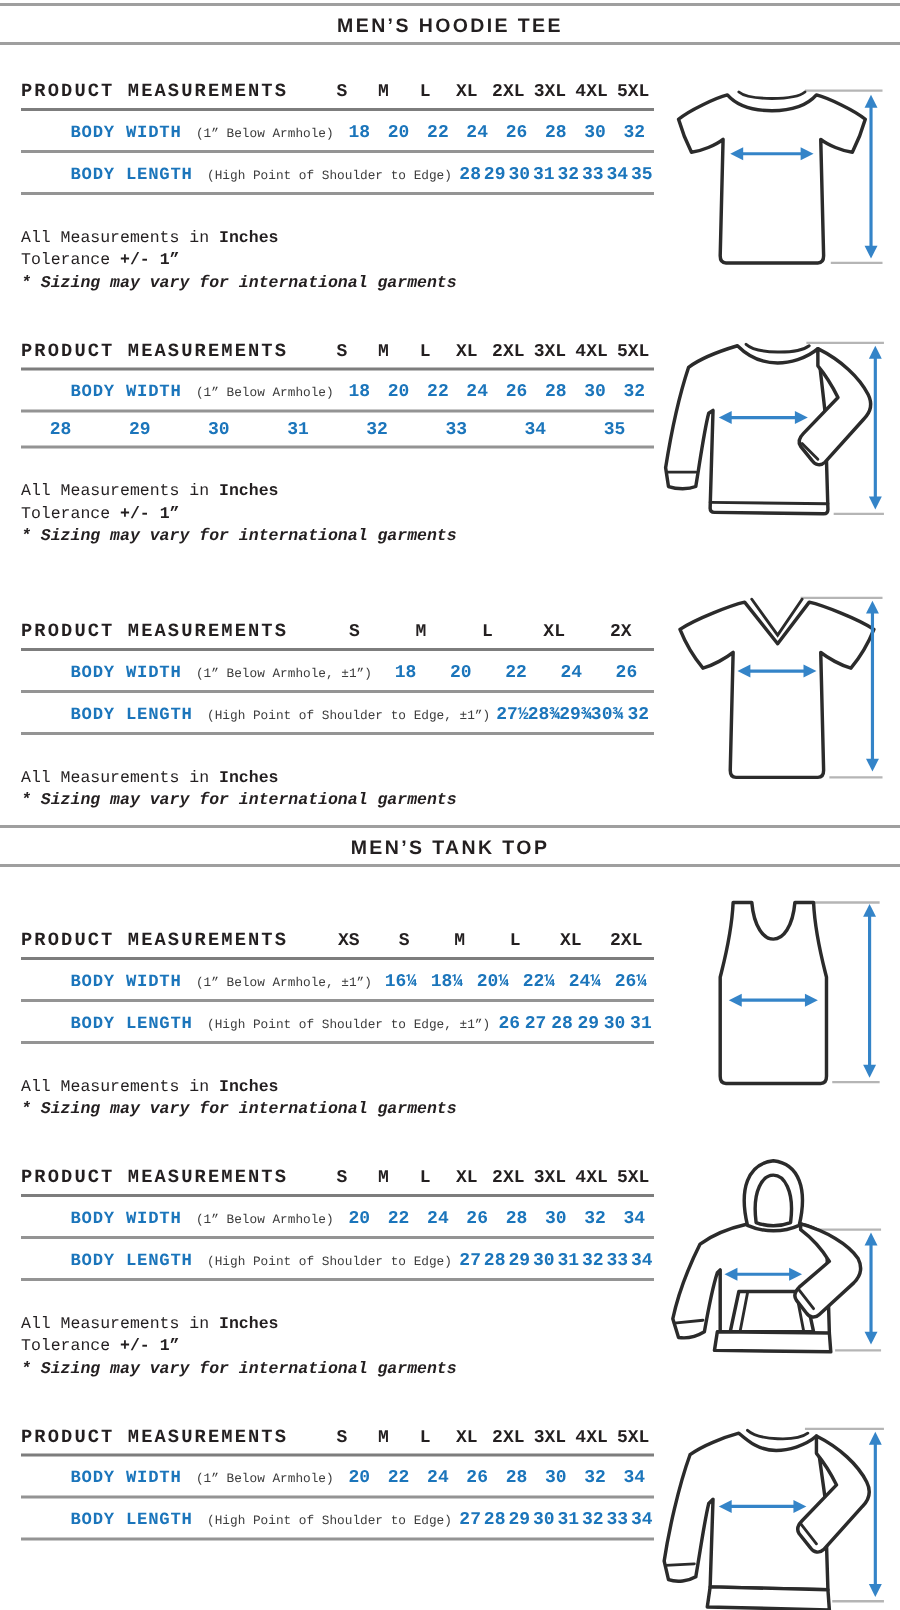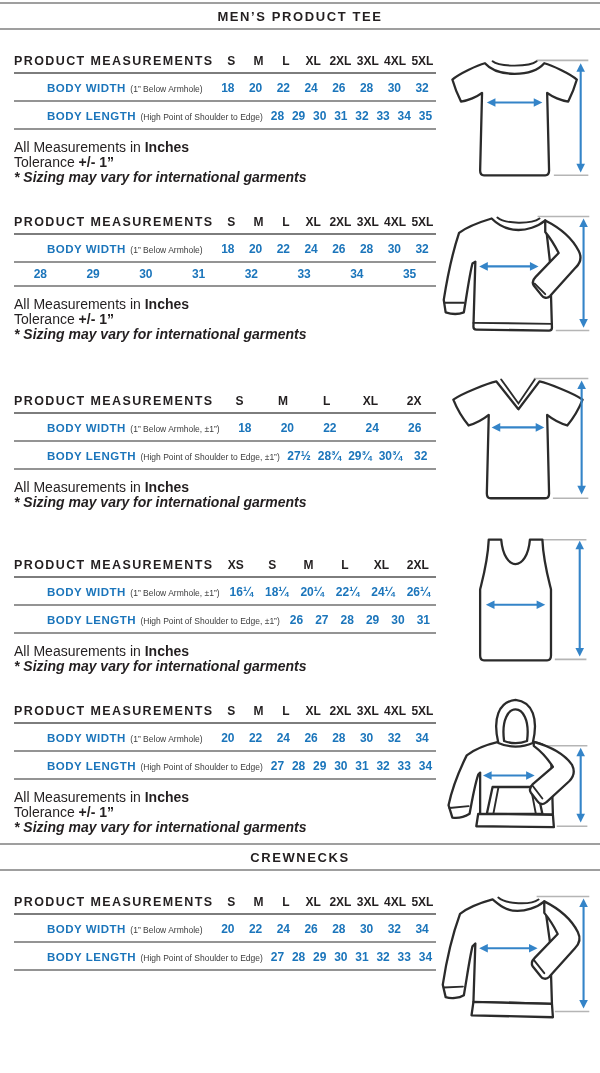--- a/index.html
+++ b/index.html
@@ -1,46 +1,46 @@
 <!DOCTYPE html>
 <html><head>
 <meta charset="utf-8">
 <style>
   html,body{margin:0;padding:0;background:#fff;}
   body{width:600px;font-family:"Liberation Sans","DejaVu Sans",sans-serif;color:#231f20;}
   .sec{padding-bottom:5px;}
   .band{border-top:2px solid #9f9f9f;border-bottom:2px solid #9f9f9f;text-align:center;padding:5px 0 4px;margin-top:2px;}
   .band-title{margin:0;font-size:13px;font-weight:bold;letter-spacing:1.6px;}
   .sec-body{display:flex;padding:4px 2px 0 14px;}
-  .table-area{flex:1;min-width:0;padding-top:16px;}
+  .table-area{flex:1;min-width:0;padding-top:16px;font-family:Liberation Mono, monospace;}
   .table-area.gap-deep{padding-top:34px;}
   .trow{display:flex;align-items:baseline;border-bottom:2px solid #949494;padding:4px 0 4px;}
   .trow.thead{border-bottom:2px solid #7d7d7d;}
   .rlabel{flex:0 0 auto;min-width:196px;padding-right:4px;white-space:nowrap;}
   .hlabel{font-size:12.5px;font-weight:bold;letter-spacing:1.4px;color:#231f20;}
   .lbl{color:#1b75bb;font-weight:bold;font-size:11.5px;letter-spacing:0.5px;padding-left:33px;}
   .rnote{color:#3c3c3c;font-size:8.5px;}
   .vals{flex:1;display:flex;min-width:0;}
   .cell{flex:1;text-align:center;font-weight:bold;font-size:12px;min-width:0;}
   .cell.size{color:#231f20;}
   .cell.num{color:#1b75bb;}
-  .notes{padding-top:11px;font-size:14px;line-height:12px;}
+  .notes{padding-top:23px;font-size:11px;line-height:12px;}
   .notes p{margin:0 0 3px;}
   .b{font-weight:bold;}
   .sizing{font-style:italic;font-weight:bold;}
   .illus{width:162px;flex:0 0 162px;display:flex;justify-content:center;align-items:flex-start;padding-top:8px;}
   .illus svg{display:block;}
 </style>
 </head>
 <body>
 
 <div id="sections-root">
   <section class="sec">
     <header class="band">
-      <h2 class="band-title">MEN’S PRODUCT TEE</h2>
+      <h2 class="band-title">MEN’S HOODIE TEE</h2>
     </header>
     <div class="sec-body">
       <div class="table-area">
         <div class="trow thead">
           <div class="rlabel hlabel">PRODUCT MEASUREMENTS</div>
           <div class="vals">
               <div class="cell size">S</div>
               <div class="cell size">M</div>
               <div class="cell size">L</div>
               <div class="cell size">XL</div>
@@ -235,20 +235,23 @@
               <line x1="150" y1="25" x2="150" y2="128" stroke="#3484c8" stroke-width="2.2"></line>
               <polygon points="150,17 145.5,26 154.5,26" fill="#3484c8"></polygon>
               <polygon points="150,136 145.5,127 154.5,127" fill="#3484c8"></polygon>
             </g>
           </svg>
         </div>
     </div>
   </section>
 
   <section class="sec">
+    <header class="band">
+      <h2 class="band-title">MEN’S TANK TOP</h2>
+    </header>
     <div class="sec-body">
       <div class="table-area gap-deep">
         <div class="trow thead">
           <div class="rlabel hlabel">PRODUCT MEASUREMENTS</div>
           <div class="vals">
               <div class="cell size">XS</div>
               <div class="cell size">S</div>
               <div class="cell size">M</div>
               <div class="cell size">L</div>
               <div class="cell size">XL</div>
@@ -377,23 +380,20 @@
               <line x1="149" y1="66" x2="149" y2="128" stroke="#3484c8" stroke-width="2.2"></line>
               <polygon points="149,58 144.5,67 153.5,67" fill="#3484c8"></polygon>
               <polygon points="149,136 144.5,127 153.5,127" fill="#3484c8"></polygon>
             </g>
           </svg>
         </div>
     </div>
   </section>
 
   <section class="sec">
-    <header class="band">
-      <h2 class="band-title">CREWNECKS</h2>
-    </header>
     <div class="sec-body">
       <div class="table-area">
         <div class="trow thead">
           <div class="rlabel hlabel">PRODUCT MEASUREMENTS</div>
           <div class="vals">
               <div class="cell size">S</div>
               <div class="cell size">M</div>
               <div class="cell size">L</div>
               <div class="cell size">XL</div>
               <div class="cell size">2XL</div>

